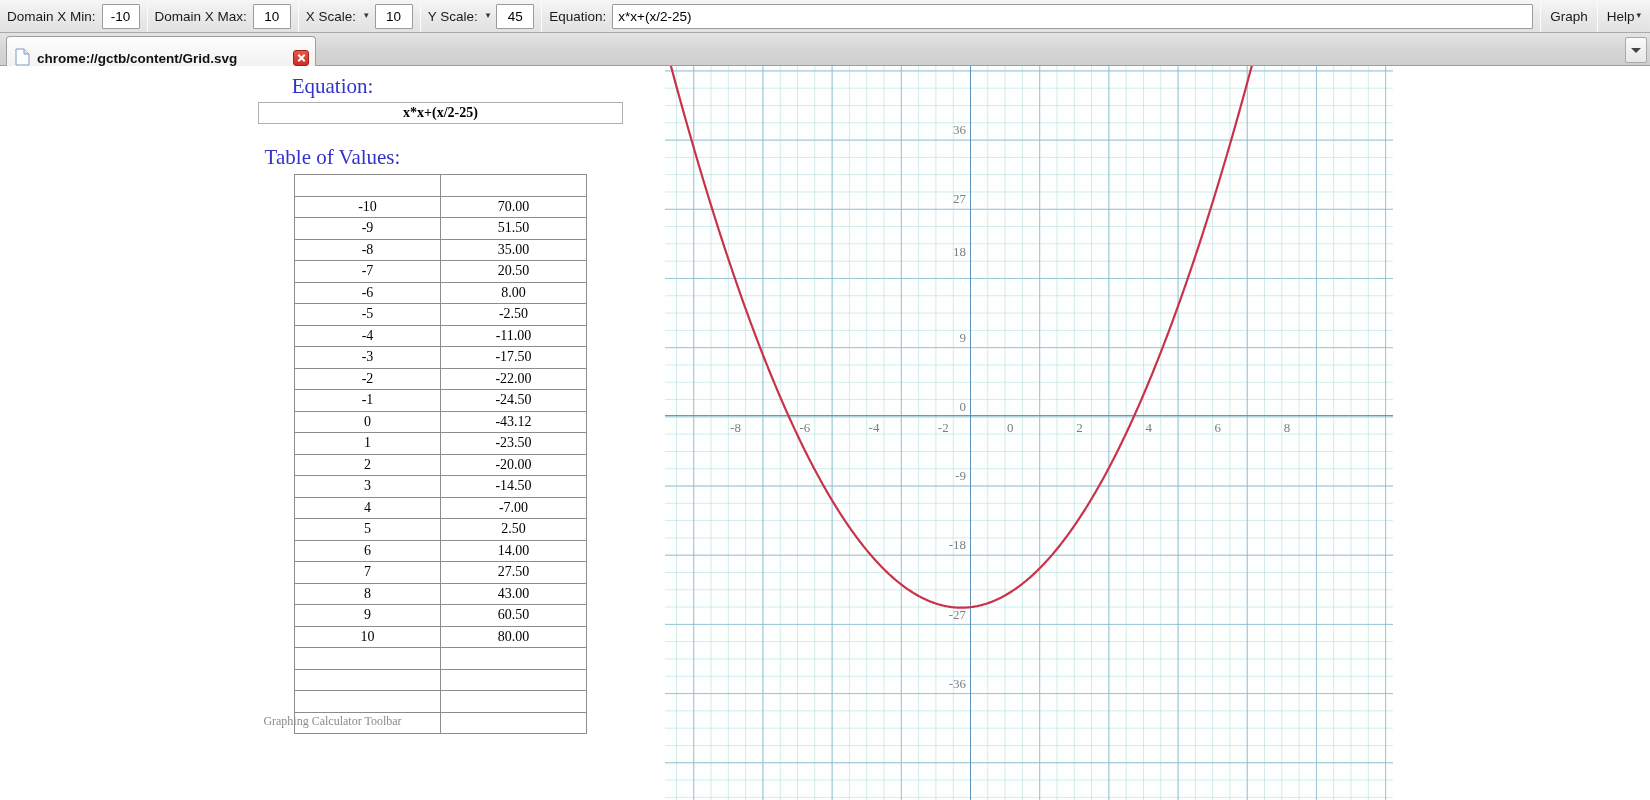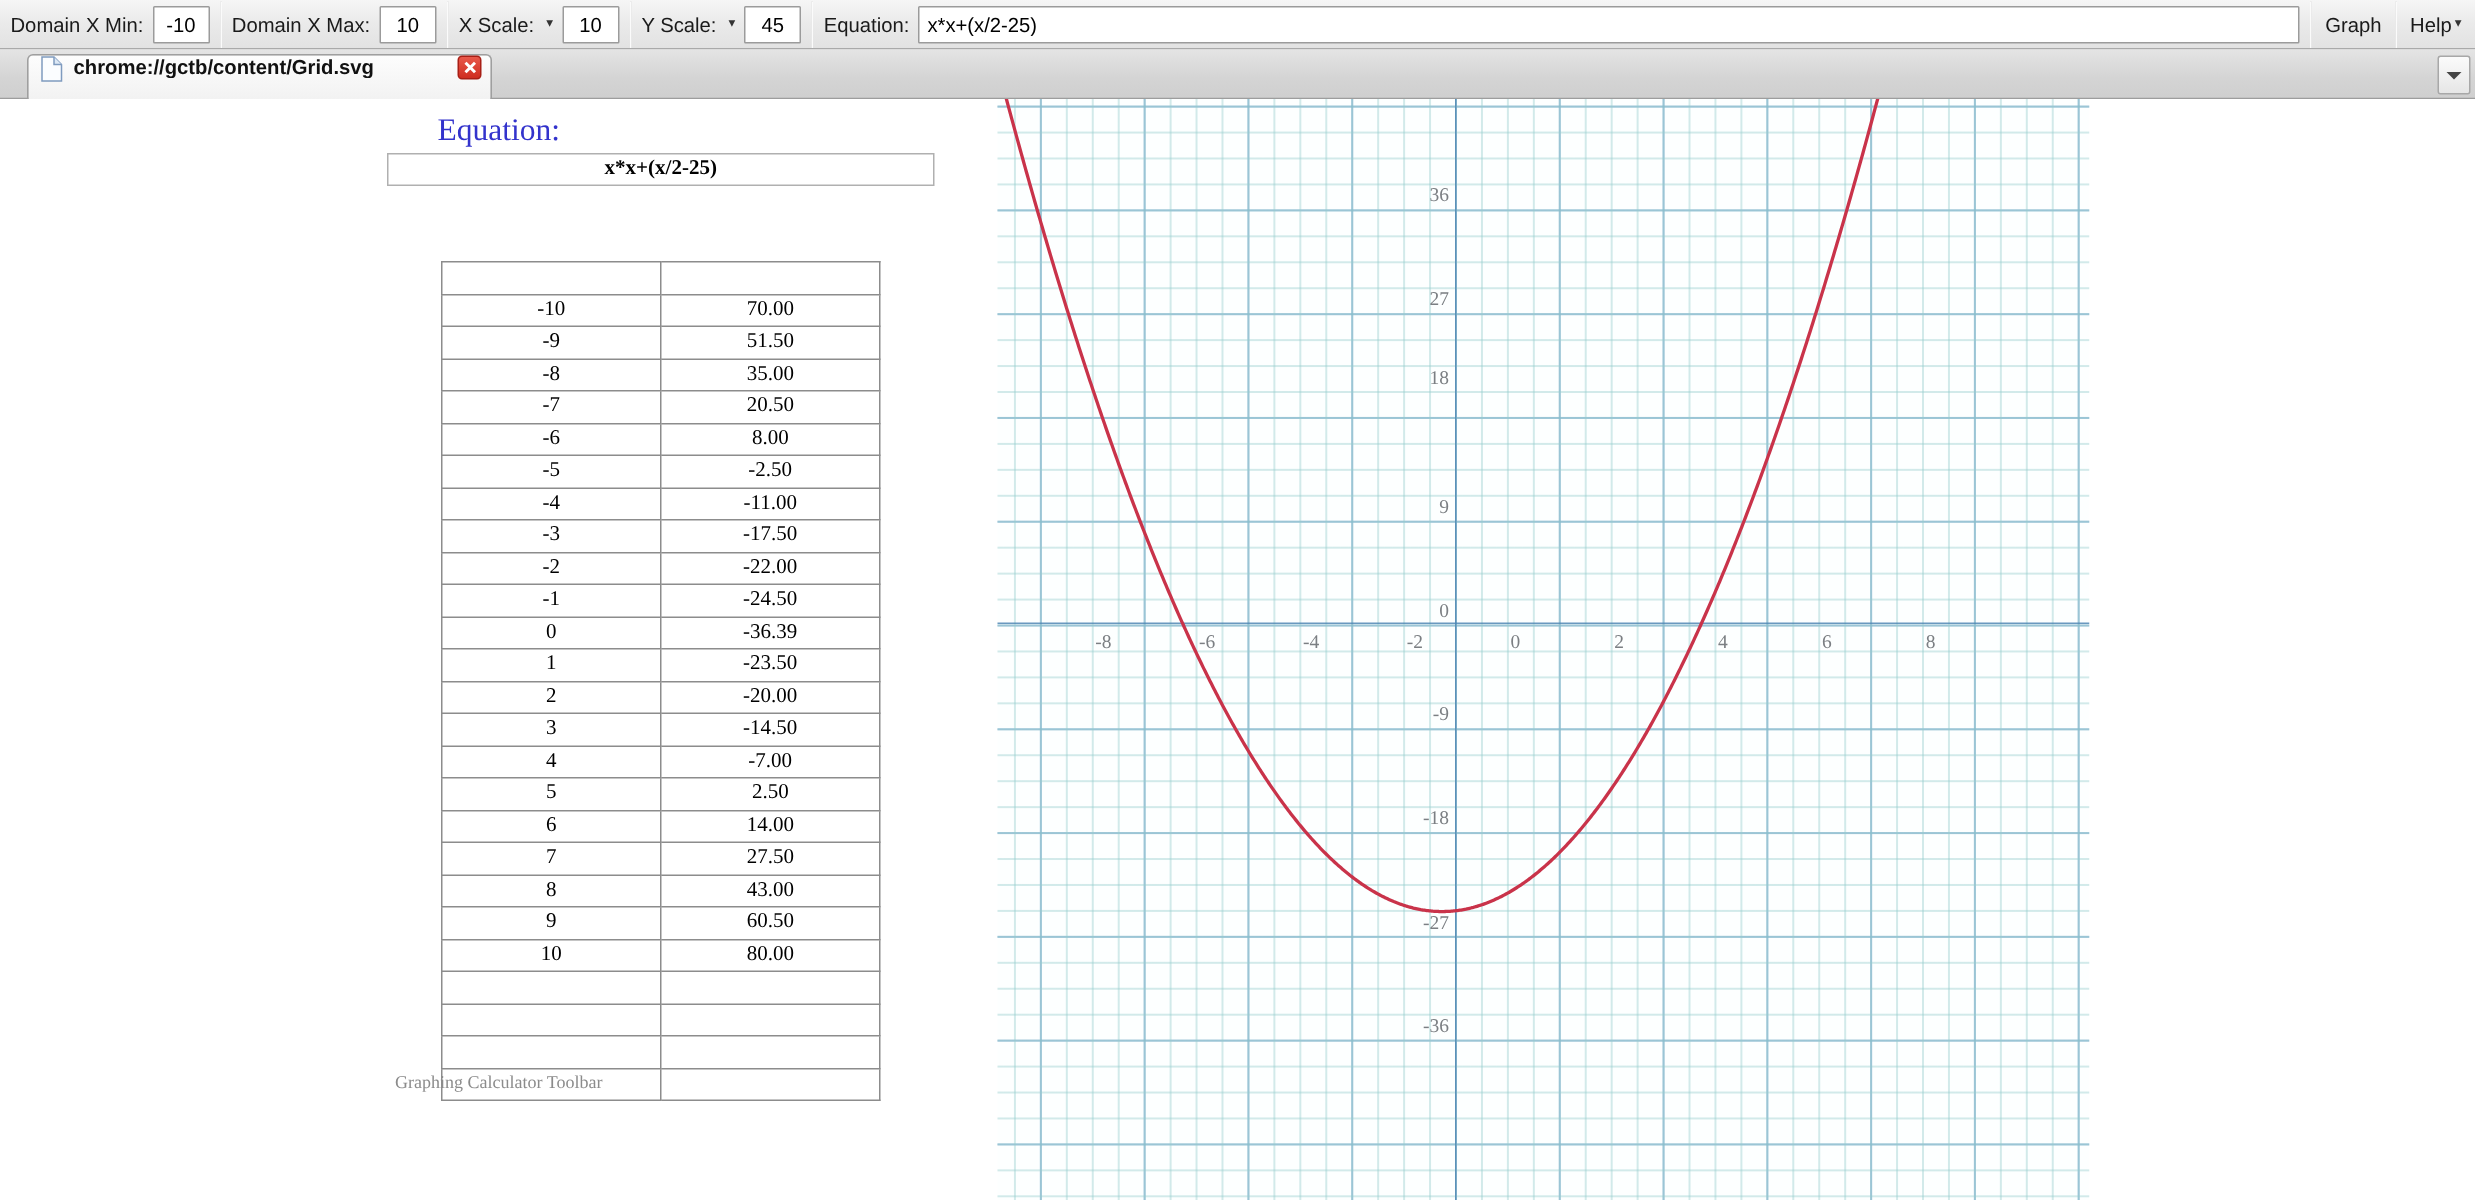--- a/index.html
+++ b/index.html
@@ -88,23 +88,22 @@
     background: linear-gradient(to bottom, #e4e4e4 0%, #d4d4d4 60%, #cfcfcf 100%);
     border-bottom: 1px solid #9d9d9d;
   }
   #tab-active {
     position: absolute; left: 6px; top: 3px;
     height: 30px; width: 310px;
     background: linear-gradient(to bottom, #fdfdfd 0%, #f2f2f2 100%);
     border: 1px solid #9f9f9f;
     border-bottom: none;
     border-radius: 4px 4px 0 0;
-    display: flex; align-items: flex-start;
+    display: flex; align-items: flex-end;
     padding: 0 6px 0 8px;
-    margin-left: 12px;
   }
   .tab-doc-icon { flex: 0 0 auto; margin-right: 7px; display: block; }
   #tab-title {
     flex: 1 1 auto;
     font-family: "Liberation Sans", sans-serif;
     font-size: 13.5px;
     font-weight: bold;
     color: #111;
     overflow: hidden; text-overflow: ellipsis; white-space: nowrap;
   }
@@ -321,20 +320,21 @@
 </div>
 
 <div id="content">
 
   <div id="left-panel">
 
     <div id="equation-heading" class="blue-heading">Equation:</div>
 
     <div id="equation-display">x*x+(x/2-25)</div>
 
+    <div id="table-heading" class="blue-heading">Table of Values:</div>
 
     <table id="values-table">
       <colgroup>
           <col class="c-x">
           <col class="c-y">
         </colgroup>
       <thead>
         <tr>
           <th></th>
           <th></th>
@@ -376,21 +376,21 @@
           <tr>
             <td>-2</td>
             <td>-22.00</td>
           </tr>
           <tr>
             <td>-1</td>
             <td>-24.50</td>
           </tr>
           <tr>
             <td>0</td>
-            <td>-36.39</td>
+            <td>-43.12</td>
           </tr>
           <tr>
             <td>1</td>
             <td>-23.50</td>
           </tr>
           <tr>
             <td>2</td>
             <td>-20.00</td>
           </tr>
           <tr>

